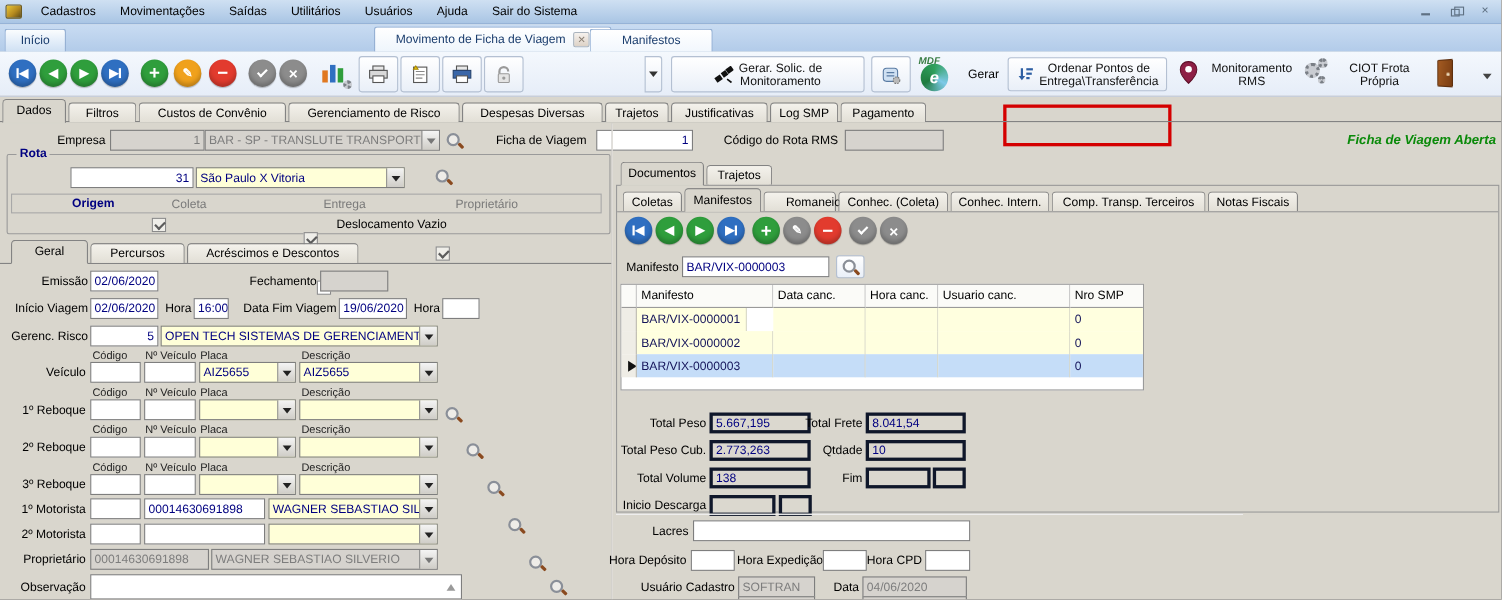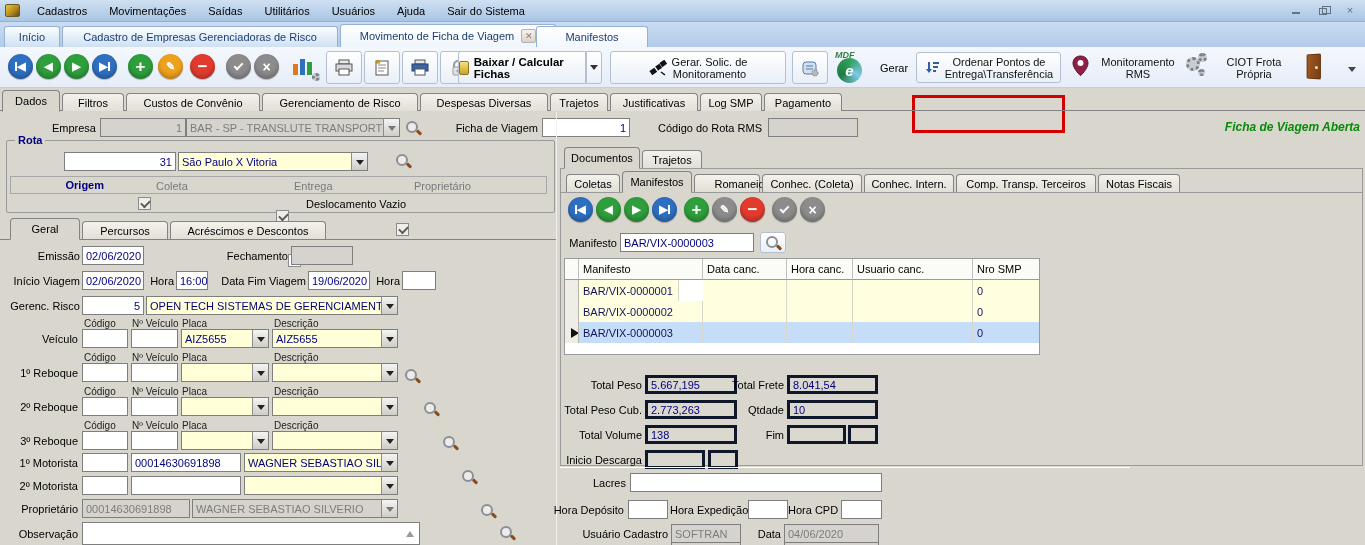--- a/index.html
+++ b/index.html
@@ -123,23 +123,20 @@
   <div class="abs winbtn" style="left:1310px;top:4px;">
       <span class="restore"></span>
     </div>
   <div class="abs winbtn" style="left:1337px;top:2px;">×</div>
 
   
   <div class="abs" id="tabstrip">
     <div class="btab" style="left:4px;width:56px;">
         <span>Início</span>
       </div>
-    <div class="btab" style="left:62px;width:276px;">
-        <span>Cadastro de Empresas Gerenciadoras de Risco</span>
-      </div>
     <div class="btab active" style="left:340px;width:216px;">
       <span>Movimento de Ficha de Viagem</span>
       <span class="tabclose">✕</span>
     </div>
     <div class="btab" style="left:536px;width:112px;background:linear-gradient(#ffffff,#f2f7fd);">
         <span>Manifestos</span>
       </div>
     <div class="smallbtn" style="left:1012px;top:28px;">
         <i class="tri-down"></i>
       </div>
@@ -194,24 +191,20 @@
       </svg>
     </div>
     <div class="sqbtn" style="left:440px;width:36px;">
       <svg width="16" height="18">
         <path d="M4 8 V6 a4 4 0 0 1 8 0" fill="none" stroke="#9a9a9a" stroke-width="2"></path>
         <rect x="3" y="8" width="10" height="8" rx="1" fill="#e4e4e4" stroke="#9a9a9a"></rect>
         <circle cx="8" cy="12" r="1.5" fill="#9a9a9a"></circle>
       </svg>
     </div>
 
-    <div class="sqbtn" style="left:458px;width:128px;border-radius:3px 0 0 3px;">
-      <span style="width:11px;height:14px;background:linear-gradient(#f8e27a,#caa42c);border:1px solid #8d7420;border-radius:2px;"></span>
-      <span style="font-weight:bold;font-size:11.5px;">Baixar / Calcular Fichas</span>
-    </div>
     <div class="sqbtn" style="left:586px;width:16px;border-radius:0 3px 3px 0;">
         <i class="tri-down" style="border-top-color:#333;"></i>
       </div>
 
     <div class="sqbtn" style="left:610px;width:176px;">
       <svg width="18" height="16">
         <rect x="1" y="9" width="6" height="5" fill="#111" transform="rotate(-35 4 11)"></rect>
         <rect x="11" y="1" width="6" height="5" fill="#111" transform="rotate(-35 14 3)"></rect>
         <rect x="7" y="5" width="5" height="5" fill="#111" transform="rotate(-35 9 7)"></rect>
         <line x1="12" y1="12" x2="16" y2="15" stroke="#111" stroke-width="1.5"></line>
@@ -307,21 +300,21 @@
   </div>
 
   
   <div class="abs lbl" style="left:8px;top:122px;width:88px;">Empresa</div>
   <div class="abs edit dis right" style="left:100px;top:118px;width:86px;">1</div>
   <div class="abs combo dis" style="left:186px;top:118px;width:214px;">
     <span class="val">BAR - SP - TRANSLUTE TRANSPORTES R</span>
     <span class="drop"></span>
   </div>
   <div class="abs mag" style="left:405px;top:120px;"></div>
-  <div class="abs lbl" style="left:446px;top:122px;width:92px;">Ficha de Viagem</div>
+  <div class="abs lbl" style="left:446px;top:122px;width:92px;text-align:center;">Ficha de Viagem</div>
   <div class="abs edit right" style="left:542px;top:118px;width:88px;">1</div>
   <div class="abs lbl" style="left:650px;top:122px;width:112px;">Código do Rota RMS</div>
   <div class="abs edit dis" style="left:768px;top:118px;width:90px;"></div>
   <div class="abs status-green" style="left:1140px;top:120px;width:220px;">Ficha de Viagem Aberta</div>
 
   
   <div class="abs groupbox" style="left:6px;top:140px;width:549px;height:73px;">
     <span class="legend">Rota</span>
   </div>
   <div class="abs edit right" style="left:64px;top:152px;width:112px;">31</div>

